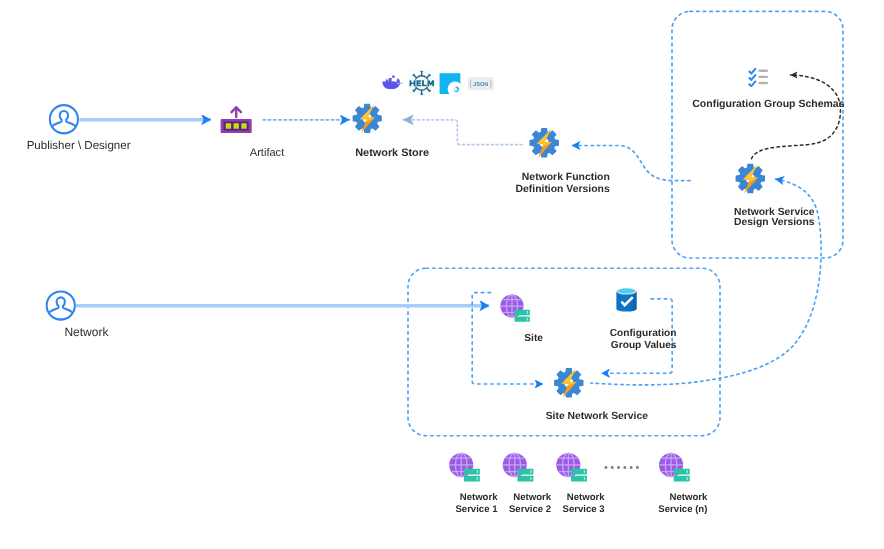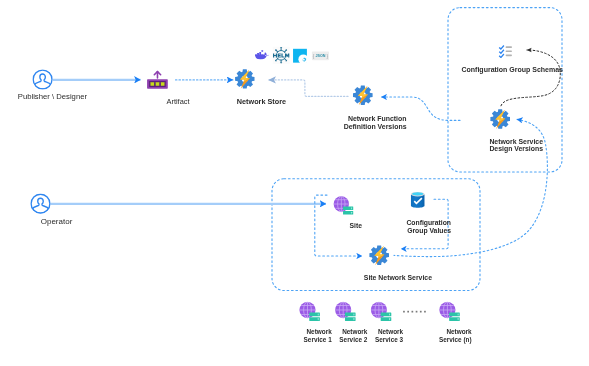--- a/index.html
+++ b/index.html
@@ -227,21 +227,21 @@
   <div class="lbl b" style="left:206px;top:97.7px;width:80px;font-size:7.25px;">Network Store</div>
   <div class="lbl b" style="left:323.5px;top:115.2px;width:83px;font-size:6.95px;line-height:7.6px;">Network Function
 Definition Versions</div>
   <div class="lbl b" style="left:449px;top:66.4px;width:114px;font-size:7.0px;">Configuration Group Schemas</div>
   <div class="lbl b" style="left:460px;top:137.5px;width:83px;font-size:6.9px;line-height:7.9px;">Network Service
 Design Versions</div>
   <div class="lbl b" style="left:322px;top:221.8px;width:40px;font-size:6.8px;">Site</div>
   <div class="lbl b" style="left:387px;top:218.7px;width:64px;font-size:6.8px;line-height:7.9px;">Configuration
 Group Values</div>
   <div class="lbl b" style="left:330px;top:273.5px;width:102px;font-size:6.9px;">Site Network Service</div>
-  <div class="lbl" style="left:8.3px;top:217.7px;width:64px;font-size:8.0px;">Operator</div>
+  <div class="lbl" style="left:8.3px;top:217.7px;width:64px;font-size:8.0px;">Network</div>
 
   <div class="lbl b" style="left:284.7px;top:328.4px;width:47px;font-size:6.4px;line-height:7.4px;">Network
 Service 1</div>
   <div class="lbl b" style="left:320.4px;top:328.4px;width:47px;font-size:6.4px;line-height:7.4px;">Network
 Service 2</div>
   <div class="lbl b" style="left:356.1px;top:328.4px;width:47px;font-size:6.4px;line-height:7.4px;">Network
 Service 3</div>
   <div class="lbl b" style="left:424.6px;top:328.4px;width:47px;font-size:6.4px;line-height:7.4px;">Network
 Service (n)</div>
 

